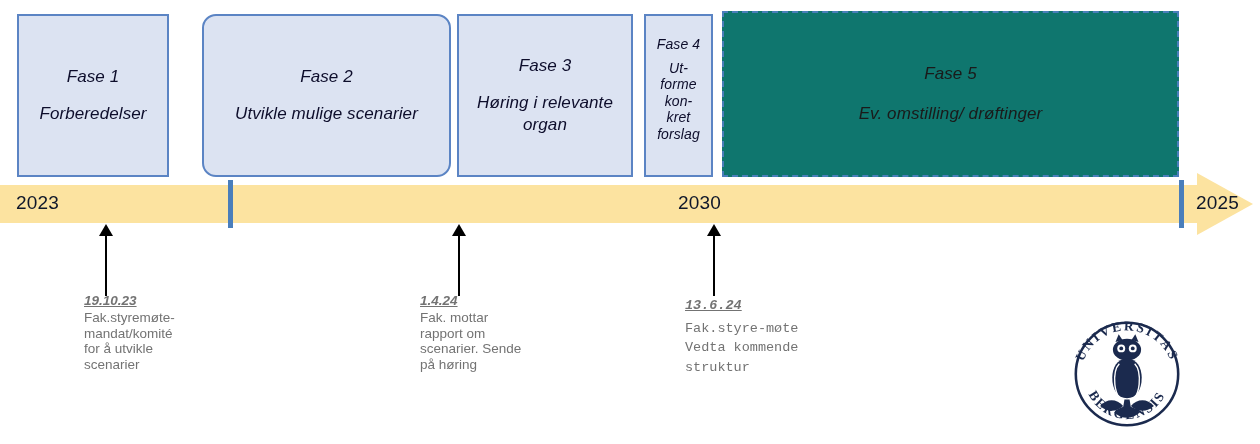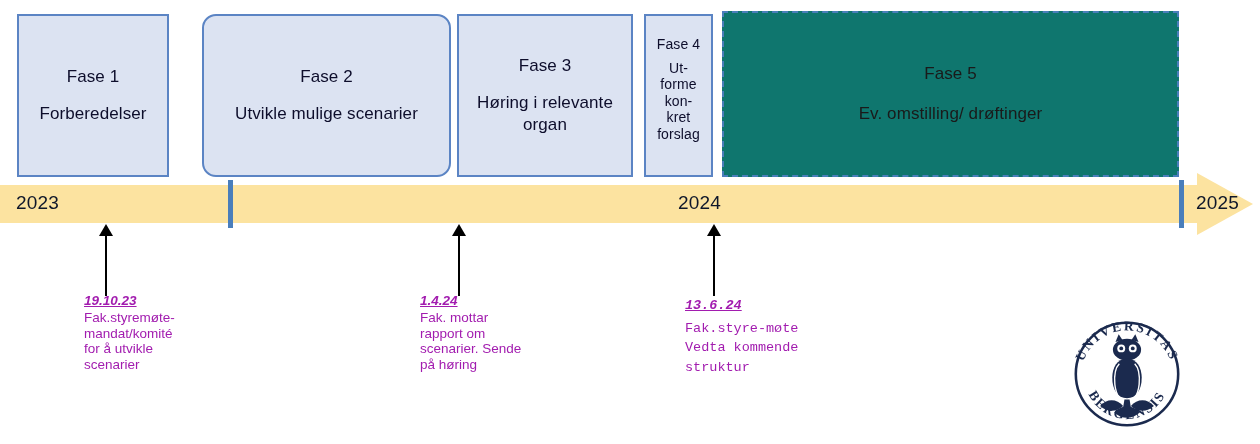--- a/index.html
+++ b/index.html
@@ -24,20 +24,21 @@
     position: absolute;
     box-sizing: border-box;
     background: #dce3f2;
     border: 2px solid #5b84c4;
     display: flex;
     flex-direction: column;
     align-items: center;
     justify-content: center;
     color: #0d0d2b;
     text-align: center;
+    font-style: italic;
   }
   .phase-box.dashed {
     background: #0f766e;
     border: 2px dashed #4a7ebb;
     color: #1a1a1a;
   }
   .phase-title {
     font-size: 17px;
     line-height: 1.25;
     letter-spacing: 0.1px;
@@ -120,21 +121,21 @@
     width: 0;
     height: 0;
     border-left: 7px solid transparent;
     border-right: 7px solid transparent;
     border-bottom: 12px solid #000000;
   }
 
   
   .annotation {
     position: absolute;
-    color: #a21caf;
+    color: #737373;
     font-size: 13.5px;
     line-height: 1.17;
   }
   .annotation .ann-date {
     font-weight: bold;
     font-style: italic;
     text-decoration: underline;
     display: block;
     font-size: 13.5px;
     margin-bottom: 1px;
@@ -190,21 +191,21 @@
   </div>
 
   <div id="timeline">
     <div class="tl-band"></div>
     <div class="tl-arrowhead"></div>
 
     <div class="tl-tick" style="left:228px;"></div>
     <div class="tl-tick" style="left:1179px;"></div>
 
     <div class="tl-year" style="left:16px;">2023</div>
-    <div class="tl-year" style="left:678px;">2024</div>
+    <div class="tl-year" style="left:678px;">2030</div>
     <div class="tl-year" style="left:1196px;">2025</div>
   </div>
 
   <div class="callout-arrow" style="left:99px; top:224px; height:72px;">
     <div class="head"></div>
     <div class="shaft" style="height:63px;"></div>
   </div>
   <div class="callout-arrow" style="left:452px; top:224px; height:72px;">
     <div class="head"></div>
     <div class="shaft" style="height:63px;"></div>

